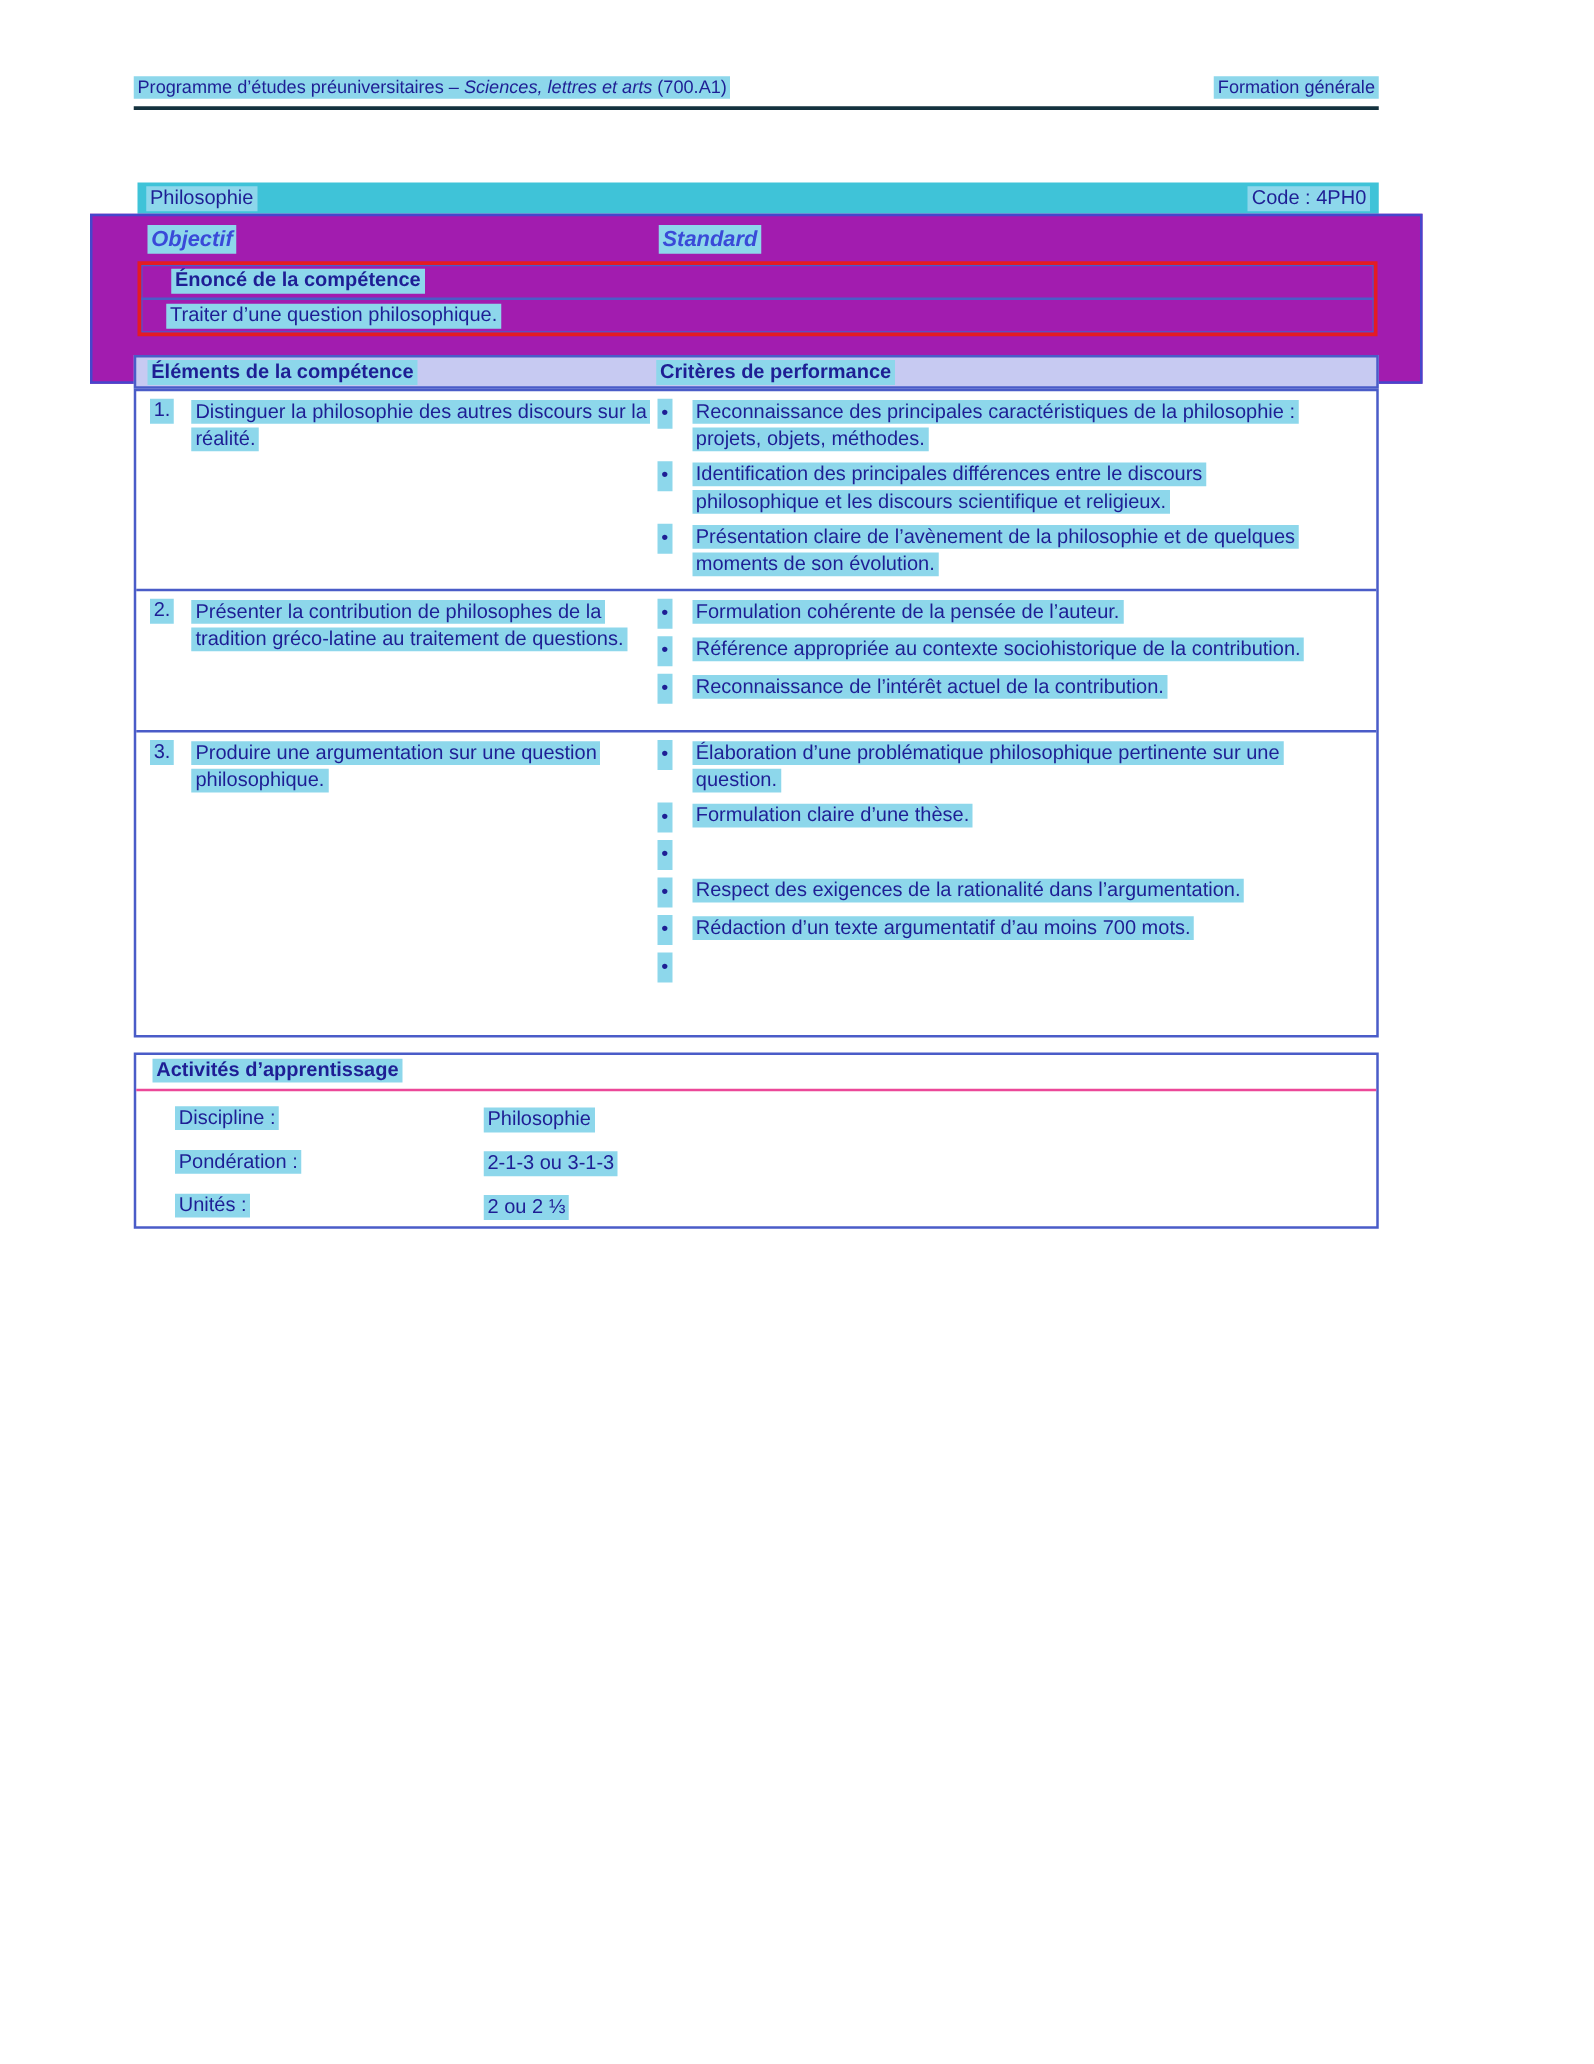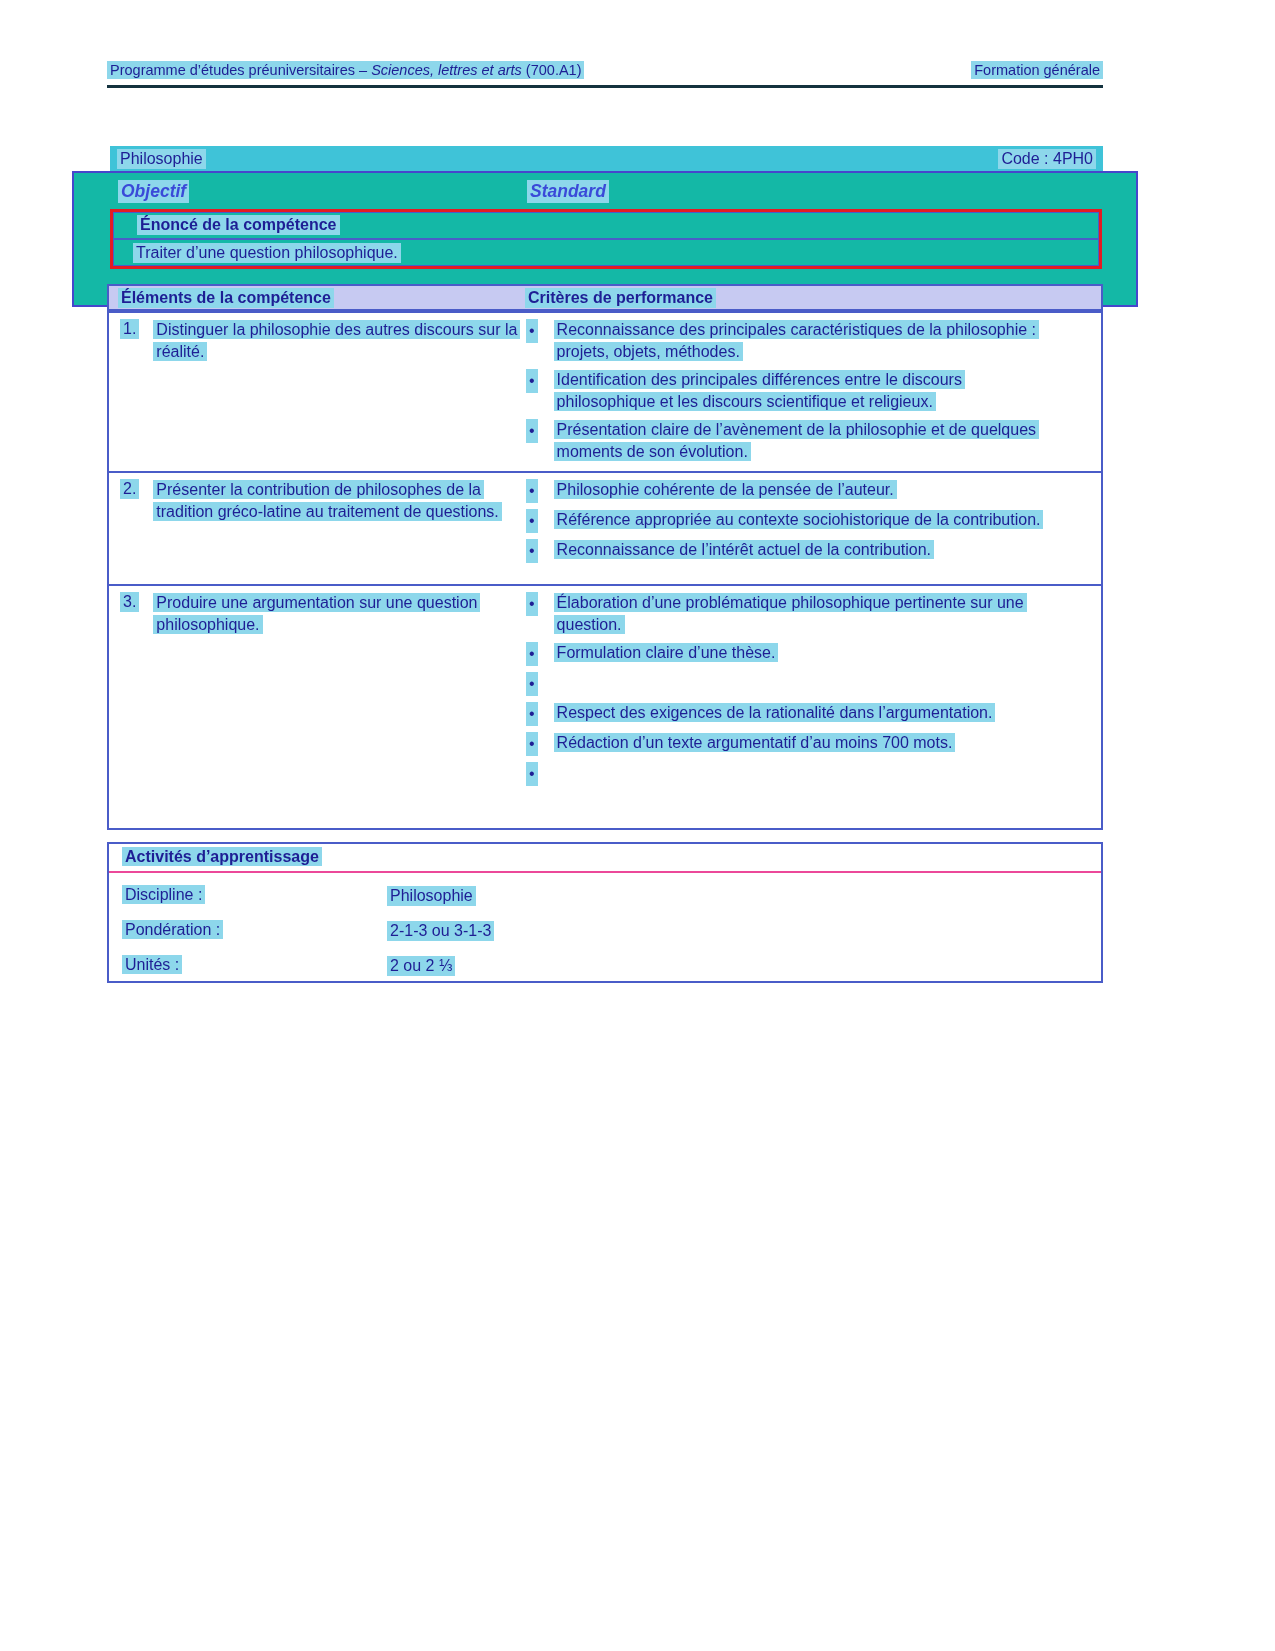--- a/index.html
+++ b/index.html
@@ -21,21 +21,21 @@
   .doc-header { left:107px; top:62px; width:996px; display:flex; justify-content:space-between; font-size:14.5px; }
   .rule-top { left:107px; top:85px; width:996px; height:3px; background:#14323e; }
 
   
   .teal-bar {
     left:110px; top:146px; width:993px; height:25px; background:#3fc3d8;
     display:flex; justify-content:space-between; align-items:center; padding:0 7px;
   }
 
   
-  .big-box { left:72px; top:171px; width:1066px; height:136px; background:#14b8a6; border:2px solid #4646cc; z-index:1; }
+  .big-box { left:72px; top:171px; width:1066px; height:136px; background:#a21caf; border:2px solid #4646cc; z-index:1; }
   .os-label { position:absolute; top:7px; font-weight:bold; font-style:italic; font-size:17.5px; color:#3a4ad8; }
 
   .red-box { position:absolute; left:36px; top:36px; width:992px; height:60px; border:3px solid #e41b23; box-shadow:inset 0 0 0 1px #4a5cc8; }
   .enonce-head { height:28px; border-bottom:2px solid #4a5cc8; display:flex; align-items:center; padding-left:24px; }
   .enonce-body { height:26px; display:flex; align-items:center; padding-left:20px; }
 
   
   .col-header { left:107px; top:284px; width:996px; height:27px; background:#c7caf2; border:2px solid #4a5cc8; z-index:2; }
   .ch1 { position:absolute; left:9px; top:2px; }
   .ch2 { position:absolute; left:416px; top:2px; }
@@ -48,21 +48,21 @@
   .el-num { margin-right:14px; }
   .el-text { width:365px; line-height:22px; }
   .cell-right { flex:1; padding-top:6px; }
   .crit { display:flex; align-items:flex-start; margin-bottom:6px; padding-left:4px; }
   .bullet { line-height:22px; margin-right:16px; }
   .crit-text { width:508px; line-height:22px; }
 
   
   .activ-box { left:107px; top:842px; width:996px; height:141px; border:2px solid #4a5cc8; background:#ffffff; }
   .activ-head { height:29px; border-bottom:2px solid #ec4899; padding:4px 0 0 13px; }
-  .activ-row { position:relative; margin-top:13px; padding-left:13px; height:22px; }
+  .activ-row { position:relative; margin-top:13px; padding-left:31px; height:22px; }
   .activ-row:first-of-type { margin-top:6px; }
   .activ-val { position:absolute; left:278px; top:0; }
 
   
   .rule-bottom { left:107px; top:1605px; width:996px; height:3px; background:#14323e; }
   .doc-footer { left:107px; top:1611px; width:996px; font-size:14px; }
   .footer-page { position:absolute; left:492px; top:0; }
 </style>
 </head>
 <body>
@@ -126,21 +126,21 @@
     </div>
 
     <div class="trow" style="height:113px;">
       <div class="cell-left">
         <span class="el-num hl">2.</span>
         <div class="el-text"><span class="hl">Présenter la contribution de philosophes de la tradition gréco-latine au traitement de questions.</span></div>
       </div>
       <div class="cell-right">
         <div class="crit">
           <span class="bullet hl">•</span>
-          <div class="crit-text"><span class="hl">Philosophie cohérente de la pensée de l’auteur.</span></div>
+          <div class="crit-text"><span class="hl">Formulation cohérente de la pensée de l’auteur.</span></div>
         </div>
         <div class="crit">
           <span class="bullet hl">•</span>
           <div class="crit-text"><span class="hl">Référence appropriée au contexte sociohistorique de la contribution.</span></div>
         </div>
         <div class="crit">
           <span class="bullet hl">•</span>
           <div class="crit-text"><span class="hl">Reconnaissance de l’intérêt actuel de la contribution.</span></div>
         </div>
       </div>

